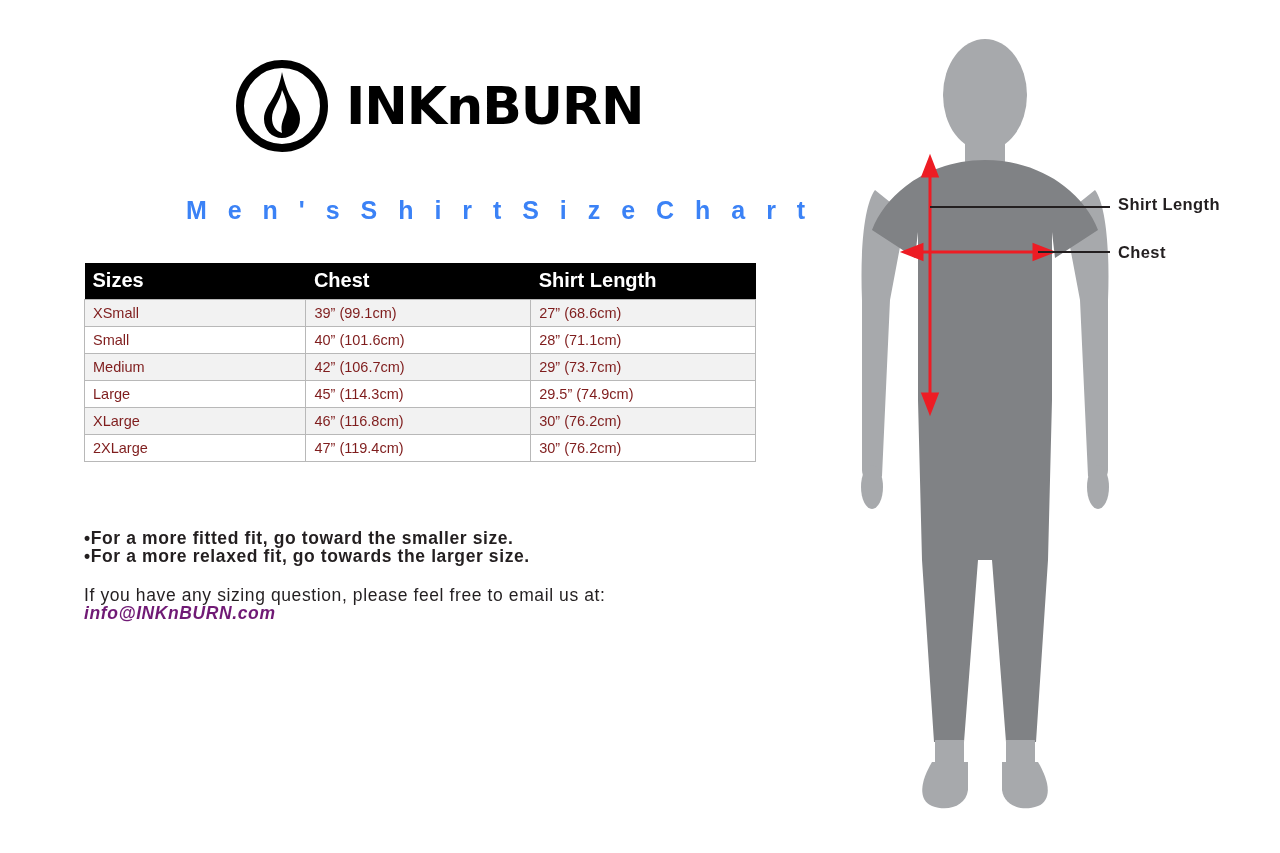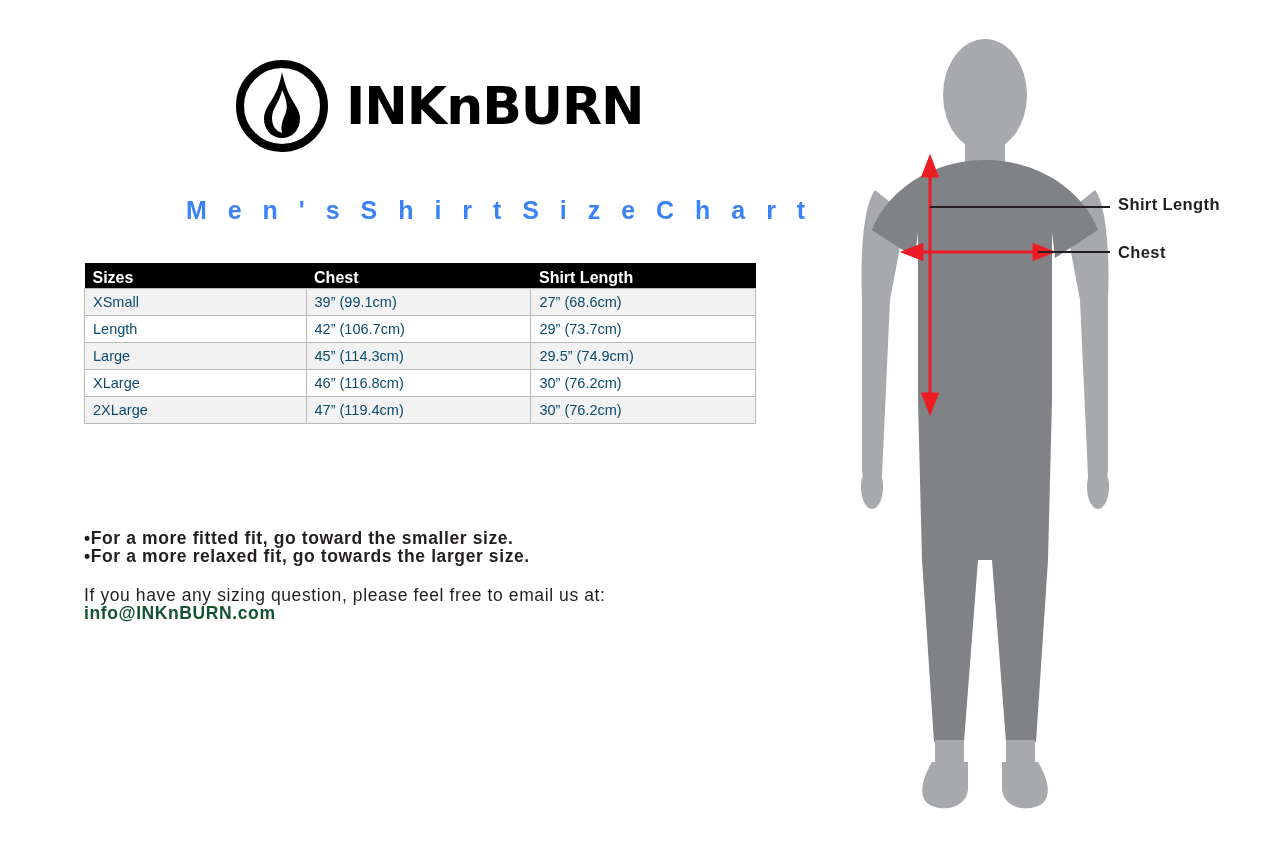--- a/index.html
+++ b/index.html
@@ -69,29 +69,29 @@
     top: 263px;
     width: 672px;
     border-collapse: collapse;
     font-size: 14.5px;
   }
   .size-table th {
     background: #000000;
     color: #ffffff;
     text-align: left;
     font-weight: bold;
-    padding: 6px 0 1px 8px;
-    font-size: 16px;
+    padding: 6px 0 7px 8px;
+    font-size: 20px;
     border: none;
   }
   .size-table td {
     border: 1px solid #b8b8b8;
     padding: 5px 0 5px 8px;
     font-size: 14.5px;
-    color: #0c4a6e;
+    color: #7f1d1d;
   }
   .size-table tbody tr:nth-child(odd) td { background: #f2f2f2; }
   .size-table tbody tr:nth-child(even) td { background: #ffffff; }
   .col-size { width: 222px; }
   .col-chest { width: 225px; }
   .col-len { width: 225px; }
 
   
   .notes {
     position: absolute;
@@ -103,22 +103,23 @@
     color: #231f20;
     line-height: 1.0;
   }
   .notes .line { margin-bottom: 0; }
   .note-head { font-weight: bold; margin-bottom: 30px; }
   .note-bullet { font-weight: bold; margin-bottom: 15px; }
   .note-spacer { height: 22px; }
   .note-contact { font-weight: normal; margin-bottom: 10px; }
   .note-email {
     font-weight: bold;
-    color: #14532d;
+    color: #701a75;
     letter-spacing: 0.6px;
+    font-style: italic;
   }
 
   
   .figure-wrap {
     position: absolute;
     left: 820px;
     top: 0;
     width: 460px;
     height: 853px;
   }
@@ -161,21 +162,26 @@
         <th class="col-len">Shirt Length</th>
       </tr>
     </thead>
     <tbody>
       <tr>
         <td>XSmall</td>
         <td>39” (99.1cm)</td>
         <td>27” (68.6cm)</td>
       </tr>
       <tr>
-        <td>Length</td>
+        <td>Small</td>
+        <td>40” (101.6cm)</td>
+        <td>28” (71.1cm)</td>
+      </tr>
+      <tr>
+        <td>Medium</td>
         <td>42” (106.7cm)</td>
         <td>29” (73.7cm)</td>
       </tr>
       <tr>
         <td>Large</td>
         <td>45” (114.3cm)</td>
         <td>29.5” (74.9cm)</td>
       </tr>
       <tr>
         <td>XLarge</td>

